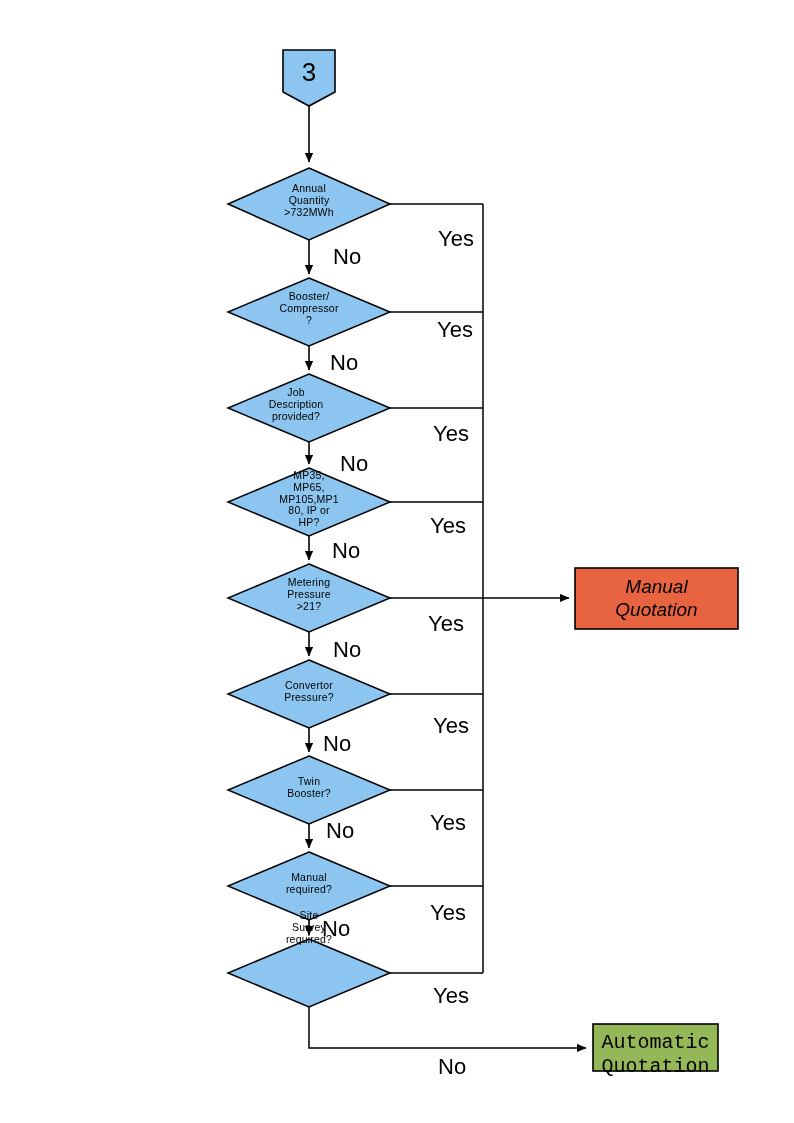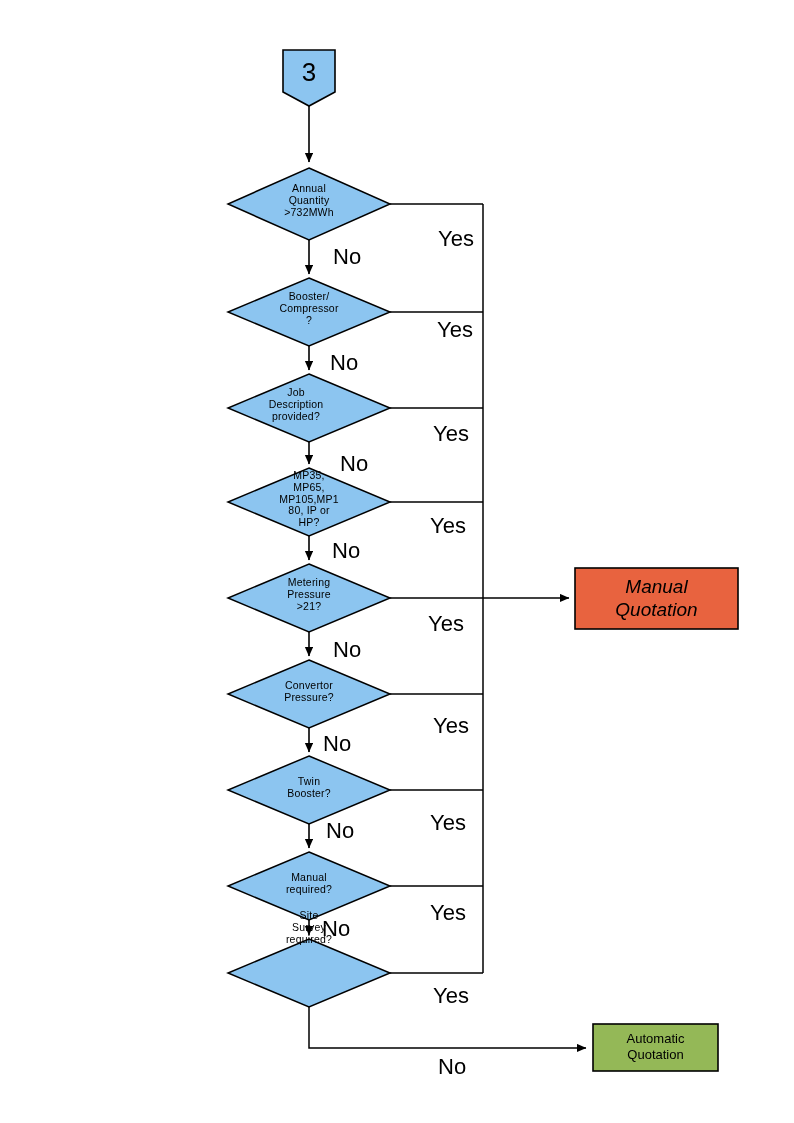--- a/index.html
+++ b/index.html
@@ -39,22 +39,23 @@
     position: absolute;
     font-size: 22px;
     color: #000000;
   }
   .box-label {
     font-size: 19px;
     line-height: 1.22;
     font-style: italic;
   }
   .box-label-sm {
-    font-size: 13px;
+    font-size: 20px;
     line-height: 1.22;
+    font-family: Liberation Mono, monospace;
   }
 </style>
 </head>
 <body>
 
 <svg id="canvas" viewBox="0 0 794 1123" xmlns="http://www.w3.org/2000/svg">
 
   <defs>
     <marker id="arrowFilled" markerWidth="11" markerHeight="11" refX="9.2" refY="4.2" orient="auto" markerUnits="userSpaceOnUse">
       <path d="M0,0 L9.6,4.2 L0,8.4 z" fill="#000000"></path>

